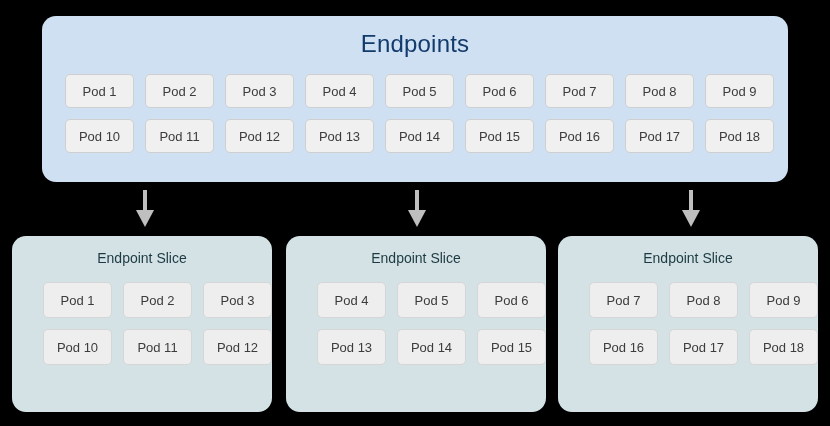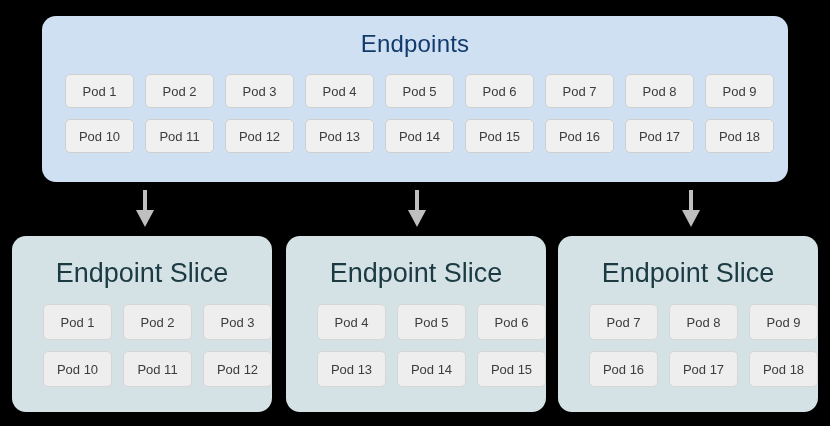--- a/index.html
+++ b/index.html
@@ -102,23 +102,23 @@
     width: 260px;
     height: 176px;
     background: #d4e2e5;
     border-radius: 14px;
     box-sizing: border-box;
   }
   .slice-title {
     width: 100%;
     text-align: center;
     color: #1b3a42;
-    font-size: 27px;
+    font-size: 14px;
     font-weight: 400;
-    margin-top: 24px;
+    margin-top: 15px;
     line-height: 1;
   }
   .slice-rows {
     margin-top: 17px;
   }
   .slice-rows .pod-row {
     gap: 11px;
   }
   .slice-rows .pod-row + .pod-row {
     margin-top: 11px;

